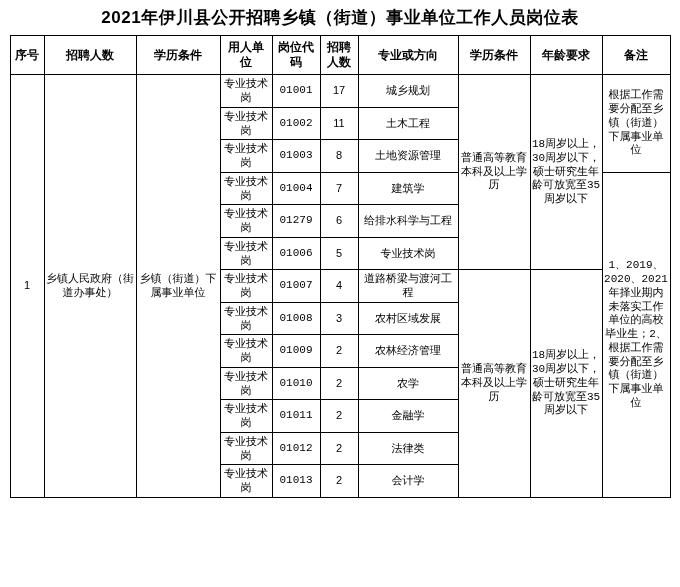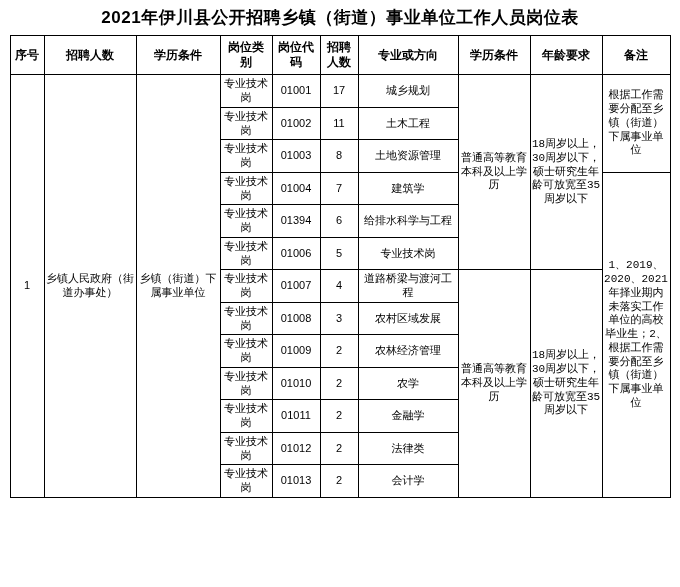--- a/index.html
+++ b/index.html
@@ -61,20 +61,21 @@
 
   td.seq-cell, td.dept-cell, td.unit-cell {
     font-size: 11px;
   }
   td.type-cell {
     font-size: 11px;
     line-height: 1.3;
   }
   td.code-cell {
     font-size: 11px;
+    font-family: Liberation Mono, monospace;
   }
   td.num-cell {
     font-size: 11px;
   }
   td.major-cell {
     font-size: 11px;
   }
   td.edu-cell, td.age-cell, td.remark-cell {
     font-size: 10.5px;
     line-height: 1.35;
@@ -101,21 +102,21 @@
         <col class="col-major">
         <col class="col-edu">
       <col class="col-age">
         <col class="col-remark">
     </colgroup>
     <thead>
       <tr>
         <th>序号</th>
         <th>招聘人数</th>
         <th>学历条件</th>
-        <th>岗位类别</th>
+        <th>用人单位</th>
         <th>岗位代码</th>
         <th>招聘人数</th>
         <th>专业或方向</th>
         <th>学历条件</th>
         <th>年龄要求</th>
         <th>备注</th>
       </tr>
     </thead>
     <tbody>
 
@@ -149,21 +150,21 @@
       <tr class="row-tall">
         <td class="type-cell">专业技术岗</td>
         <td class="code-cell">01004</td>
         <td class="num-cell">7</td>
         <td class="major-cell">建筑学</td>
         <td class="remark-cell" rowspan="10">1、2019、2020、2021年择业期内未落实工作单位的高校毕业生；2、根据工作需要分配至乡镇（街道）下属事业单位</td>
       </tr>
 
       <tr class="row-tall">
         <td class="type-cell">专业技术岗</td>
-        <td class="code-cell">01394</td>
+        <td class="code-cell">01279</td>
         <td class="num-cell">6</td>
         <td class="major-cell">给排水科学与工程</td>
       </tr>
 
       <tr class="row-tall">
         <td class="type-cell">专业技术岗</td>
         <td class="code-cell">01006</td>
         <td class="num-cell">5</td>
         <td class="major-cell">专业技术岗</td>
       </tr>

